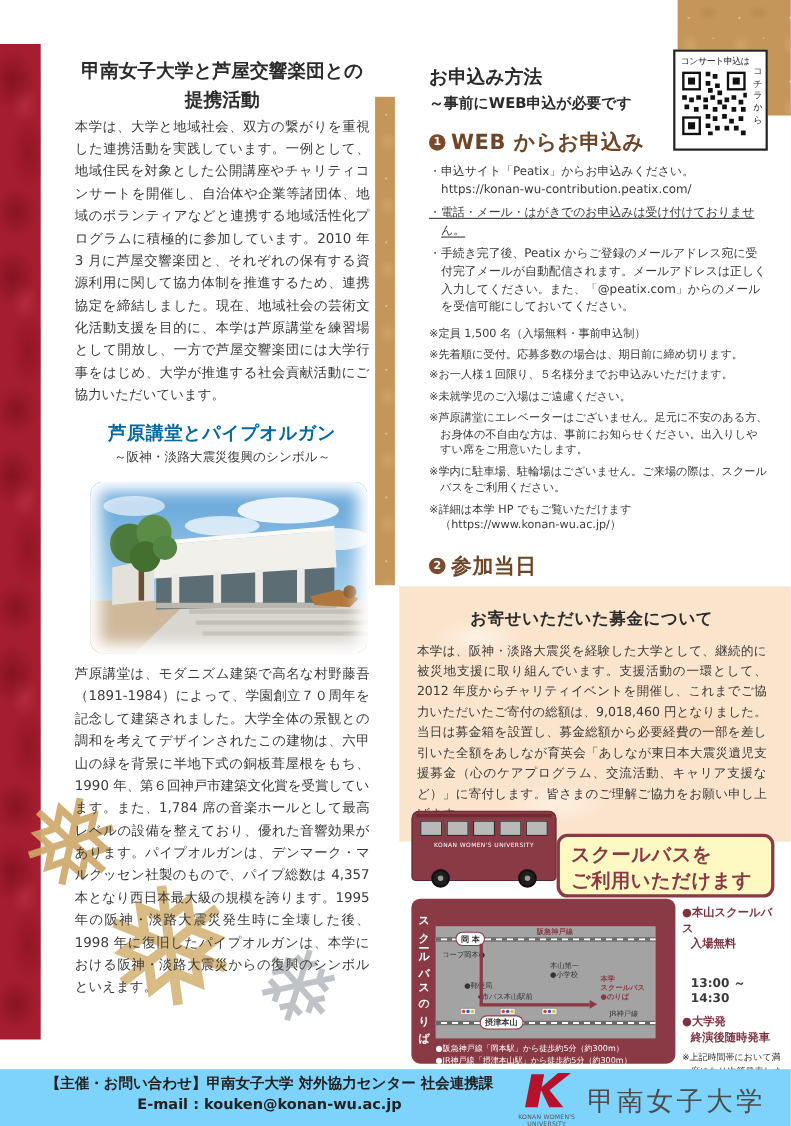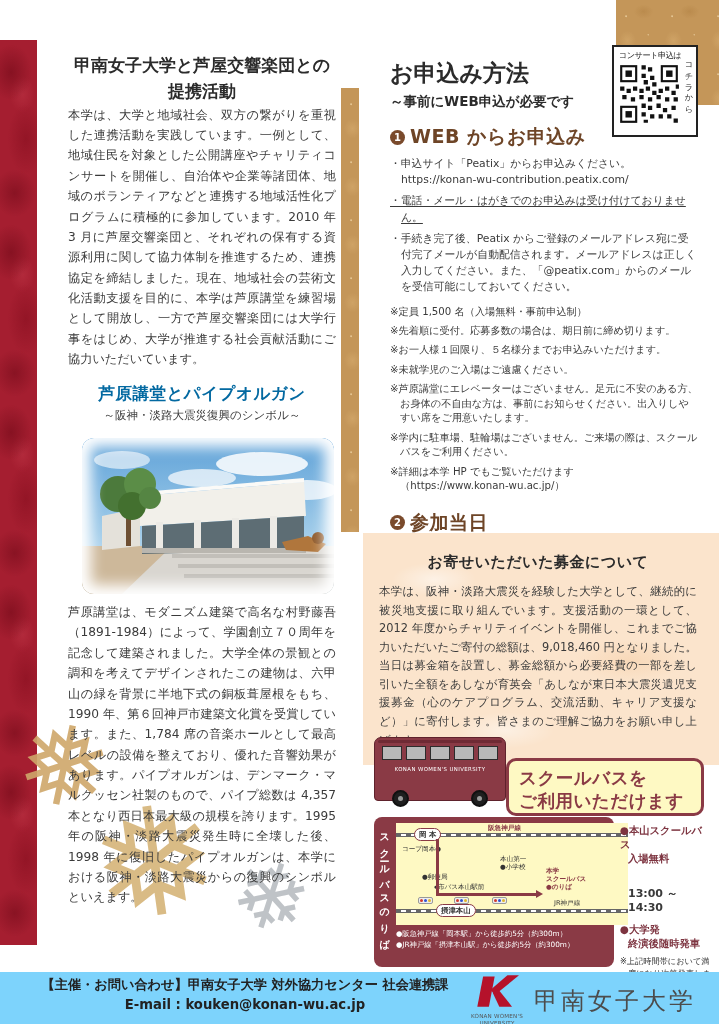--- a/index.html
+++ b/index.html
@@ -42,21 +42,21 @@
   .l-para { font-size:12.2px; line-height:1.67; text-align:justify; }
   .hall { position:absolute; left:68px; top:383px; width:268px; text-align:center; }
   .hall-title { font-size:16.5px; font-weight:bold; color:#0369a1; letter-spacing:.5px; }
   .hall-sub { font-size:11.5px; margin-top:3px; color:#3a3a3a; }
   .photo-wrap { position:absolute; left:82px; top:438px; width:252px; height:156px; border-radius:12px; overflow:hidden; }
   .photo-wrap::after { content:""; position:absolute; inset:0; border-radius:12px;
     box-shadow: inset 0 0 14px 9px #ffffff; pointer-events:none; }
   .l-para2 { position:absolute; left:68px; top:602px; width:268px; font-size:12.2px; line-height:1.67; text-align:justify; }
   
   .colR { position:absolute; left:390px; top:58px; width:308px; }
-  .r-title { font-size:23px; font-weight:bold; color:#2b2b2b; }
+  .r-title { font-size:17px; font-weight:bold; color:#2b2b2b; }
   .r-sub { font-size:13.5px; font-weight:bold; color:#2b2b2b; margin-top:4px; }
   .qr-box {
     position:absolute; right:21px; top:45px; width:86px; height:92px;
     background:#fff; border:2px solid #222; padding:3px 14px 3px 4px;
   }
   .qr-top { font-size:8.2px; color:#222; text-align:center; letter-spacing:-.5px; white-space:nowrap; }
   .qr-side { position:absolute; right:2px; top:10px; writing-mode:vertical-rl; font-size:8.2px; color:#222; letter-spacing:1px; }
   .qr-svg { display:block; margin-top:2px; width:62px; height:62px; }
   .sec-head { display:flex; align-items:center; gap:5px; margin:13px 0 6px; }
   .sec-num {
@@ -91,21 +91,21 @@
   .wheel { position:absolute; bottom:0; width:17px; height:17px; border-radius:50%; background:#1f1f1f; border:2px solid #111; }
   .wheel::after { content:""; position:absolute; inset:4px; border-radius:50%; background:#9a9a9a; }
   .wheel.w1 { left:18px; } .wheel.w2 { right:18px; }
   .bus-head {
     position:absolute; left:506px; top:758px; width:198px; height:58px;
     background:#fef9c3; border:3.5px solid #8a3a45; border-radius:10px; padding:6px 10px;
   }
   .bus-head div { font-size:17.5px; font-weight:bold; color:#8a3a45; line-height:1.3; letter-spacing:.5px; white-space:nowrap; }
   .map-panel { position:absolute; left:374px; top:817px; width:240px; height:150px; background:#8a3a45; border-radius:8px; padding:6px 6px 4px 22px; }
   .map-side { position:absolute; left:3px; top:10px; writing-mode:vertical-rl; color:#fff; font-size:10px; font-weight:bold; letter-spacing:3px; }
-  .map-white { position:relative; width:232px; height:102px; background:#fef9c3; overflow:hidden; }
+  .map-white { position:relative; width:200px; height:102px; background:#a3a3a3; overflow:hidden;margin-top:19px; }
   .map-white .lbl { position:absolute; font-size:6.6px; color:#333; white-space:nowrap; line-height:1.25; }
   .map-white .lbl.red { color:#8a3a45; font-weight:bold; }
   .rail { position:absolute; left:0; right:0; height:4px;
     background:repeating-linear-gradient(90deg,#666 0 5px,#fff 5px 10px);
     border-top:1px solid #666; border-bottom:1px solid #666; }
   .stn { position:absolute; background:#fff; border:1.3px solid #8a3a45; border-radius:7px; font-size:7.4px; font-weight:bold; color:#333; padding:0 4px; line-height:11px; white-space:nowrap; }
   .route-v { position:absolute; width:2.5px; background:#8a3a45; }
   .route-h { position:absolute; height:2.5px; background:#8a3a45; }
   .route-arrow { position:absolute; width:0; height:0; border-left:7px solid #8a3a45; border-top:4.5px solid transparent; border-bottom:4.5px solid transparent; }
   .sig { position:absolute; display:flex; gap:1px; background:#eee; border:.5px solid #999; border-radius:2px; padding:1px; }

